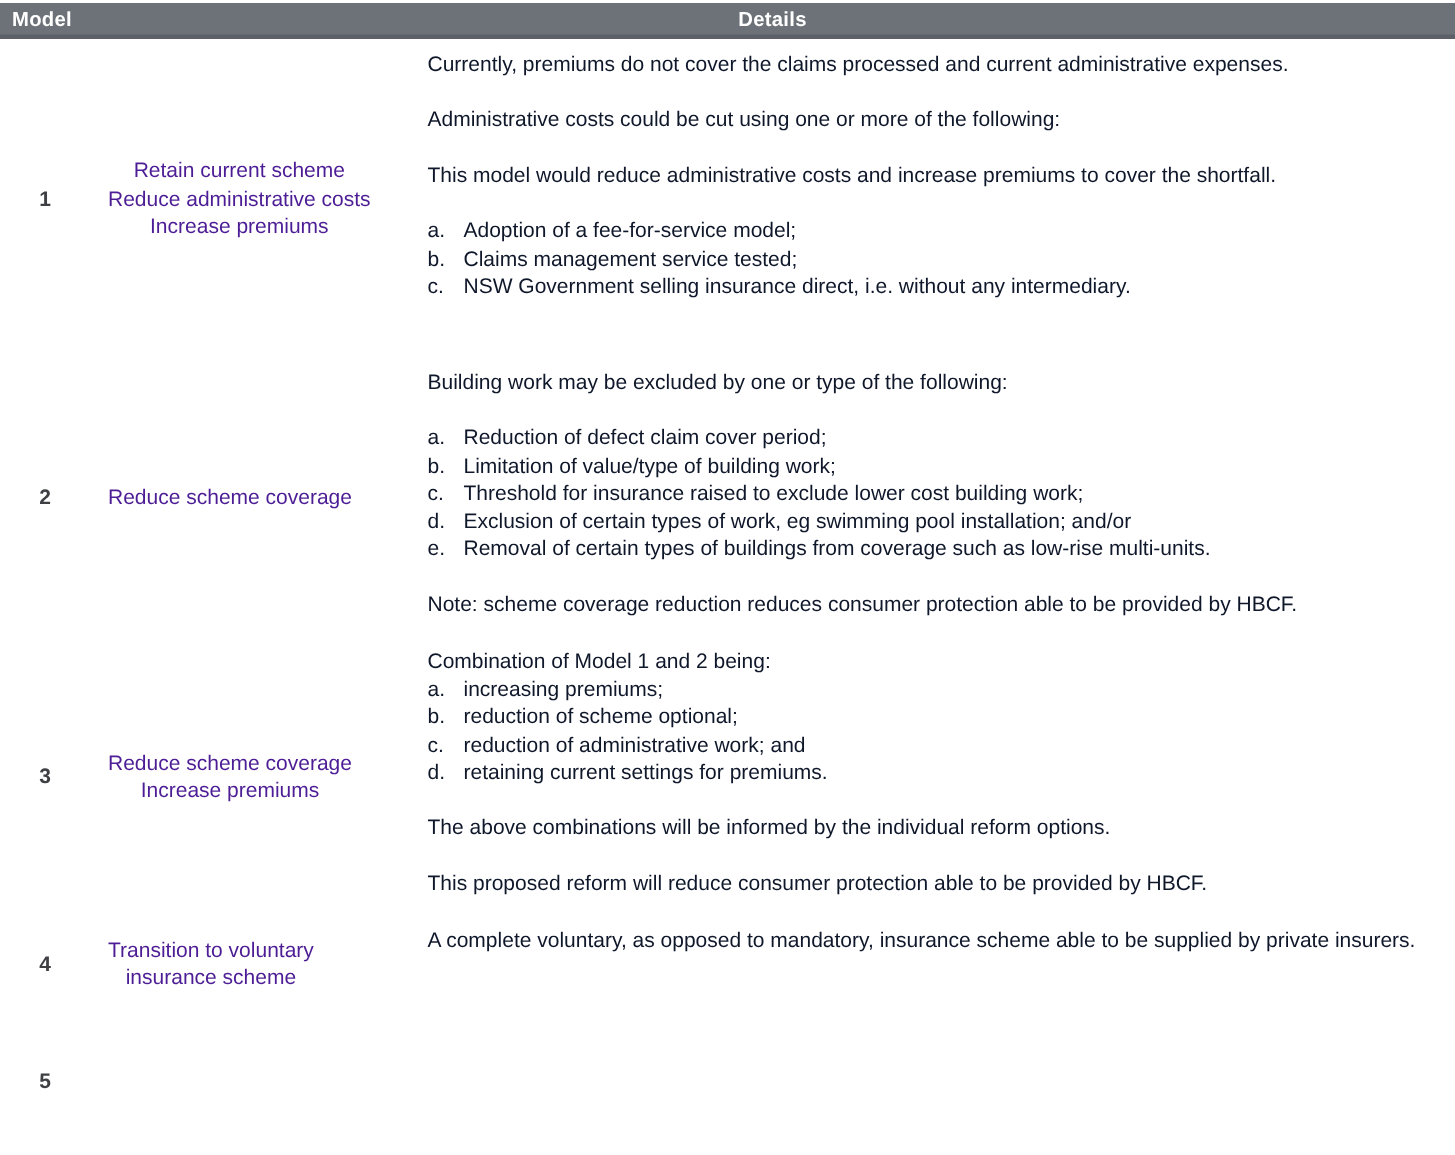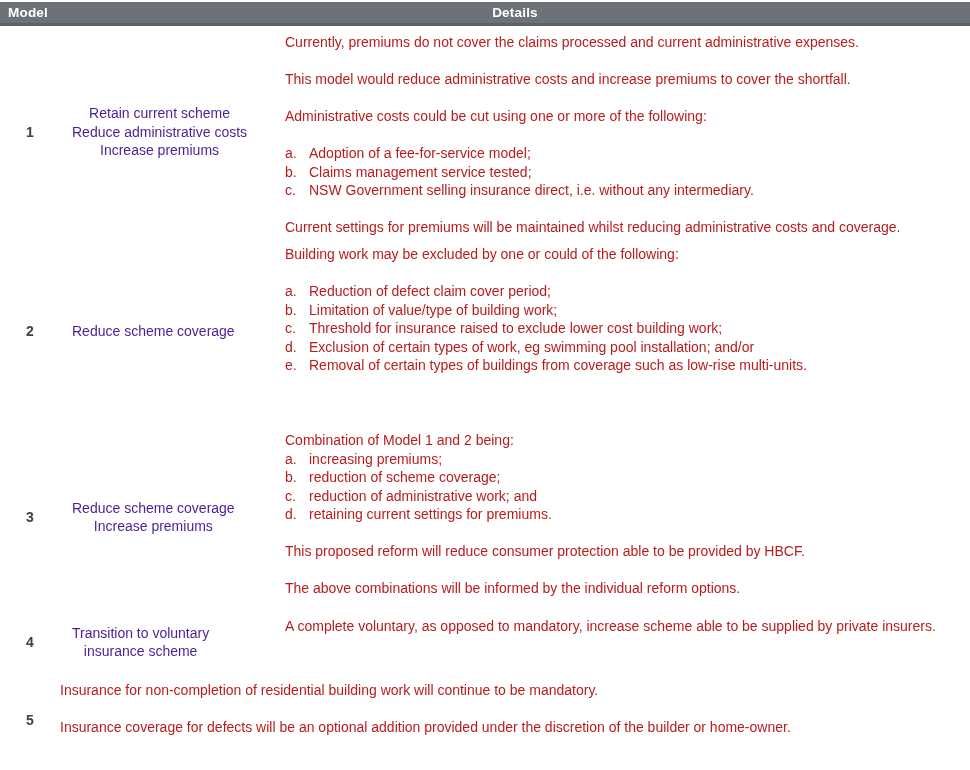--- a/index.html
+++ b/index.html
@@ -52,21 +52,21 @@
     line-height: 18.5px;
     white-space: pre-line;
     color: #4c1d95;
     text-align: center;
   }
   .c3 { flex: 1; }
   .row .c3 {
     padding: 7px 17px 0 0;
     font-size: 14px;
     line-height: 18.5px;
-    color: #b91c1c;
+    color: #0f172a;
   }
   .blk + .blk { margin-top: 18.5px; }
   .blk.tight { margin-top: 0; }
   .li { display: flex; }
   .li .mk { flex: 0 0 24px; width: 24px; }
   .li .tx { flex: 1; }
 </style>
 </head>
 <body>
 
@@ -76,44 +76,43 @@
     <div class="c3">Details</div>
   </div>
   <div id="rows">
       <div class="row" style="min-height: 212px;">
         <div class="c1">1</div>
         <div class="c2">Retain current scheme
 Reduce administrative costs
 Increase premiums</div>
         <div class="c3">
           <div class="blk p">Currently, premiums do not cover the claims processed and current administrative expenses.</div>
+          <div class="blk p">Administrative costs could be cut using one or more of the following:</div>
           <div class="blk p">This model would reduce administrative costs and increase premiums to cover the shortfall.</div>
-          <div class="blk p">Administrative costs could be cut using one or more of the following:</div>
           <div class="blk list">
             <div class="li">
               <span class="mk">a.</span>
               <span class="tx">Adoption of a fee-for-service model;</span>
             </div>
             <div class="li">
               <span class="mk">b.</span>
               <span class="tx">Claims management service tested;</span>
             </div>
             <div class="li">
               <span class="mk">c.</span>
               <span class="tx">NSW Government selling insurance direct, i.e. without any intermediary.</span>
             </div>
           </div>
-          <div class="blk p">Current settings for premiums will be maintained whilst reducing administrative costs and coverage.</div>
         </div>
       </div>
       <div class="row" style="min-height: 186px;">
         <div class="c1">2</div>
         <div class="c2">Reduce scheme coverage</div>
         <div class="c3">
-          <div class="blk p">Building work may be excluded by one or could of the following:</div>
+          <div class="blk p">Building work may be excluded by one or type of the following:</div>
           <div class="blk list">
             <div class="li">
               <span class="mk">a.</span>
               <span class="tx">Reduction of defect claim cover period;</span>
             </div>
             <div class="li">
               <span class="mk">b.</span>
               <span class="tx">Limitation of value/type of building work;</span>
             </div>
             <div class="li">
@@ -122,59 +121,56 @@
             </div>
             <div class="li">
               <span class="mk">d.</span>
               <span class="tx">Exclusion of certain types of work, eg swimming pool installation; and/or</span>
             </div>
             <div class="li">
               <span class="mk">e.</span>
               <span class="tx">Removal of certain types of buildings from coverage such as low-rise multi-units.</span>
             </div>
           </div>
+          <div class="blk p">Note: scheme coverage reduction reduces consumer protection able to be provided by HBCF.</div>
         </div>
       </div>
       <div class="row" style="min-height: 186px;">
         <div class="c1">3</div>
         <div class="c2">Reduce scheme coverage
 Increase premiums</div>
         <div class="c3">
           <div class="blk p">Combination of Model 1 and 2 being:</div>
           <div class="blk list tight">
             <div class="li">
               <span class="mk">a.</span>
               <span class="tx">increasing premiums;</span>
             </div>
             <div class="li">
               <span class="mk">b.</span>
-              <span class="tx">reduction of scheme coverage;</span>
+              <span class="tx">reduction of scheme optional;</span>
             </div>
             <div class="li">
               <span class="mk">c.</span>
               <span class="tx">reduction of administrative work; and</span>
             </div>
             <div class="li">
               <span class="mk">d.</span>
               <span class="tx">retaining current settings for premiums.</span>
             </div>
           </div>
+          <div class="blk p">The above combinations will be informed by the individual reform options.</div>
           <div class="blk p">This proposed reform will reduce consumer protection able to be provided by HBCF.</div>
-          <div class="blk p">The above combinations will be informed by the individual reform options.</div>
         </div>
       </div>
       <div class="row" style="min-height: 64px;">
         <div class="c1">4</div>
         <div class="c2">Transition to voluntary
 insurance scheme</div>
         <div class="c3">
-          <div class="blk p">A complete voluntary, as opposed to mandatory, increase scheme able to be supplied by private insurers.</div>
+          <div class="blk p">A complete voluntary, as opposed to mandatory, insurance scheme able to be supplied by private insurers.</div>
         </div>
       </div>
       <div class="row" style="min-height: 92px;">
         <div class="c1">5</div>
-        <div class="c3">
-          <div class="blk p">Insurance for non-completion of residential building work will continue to be mandatory.</div>
-          <div class="blk p">Insurance coverage for defects will be an optional addition provided under the discretion of the builder or home-owner.</div>
-        </div>
       </div>
     </div>
 </div>
 
 </body></html>

